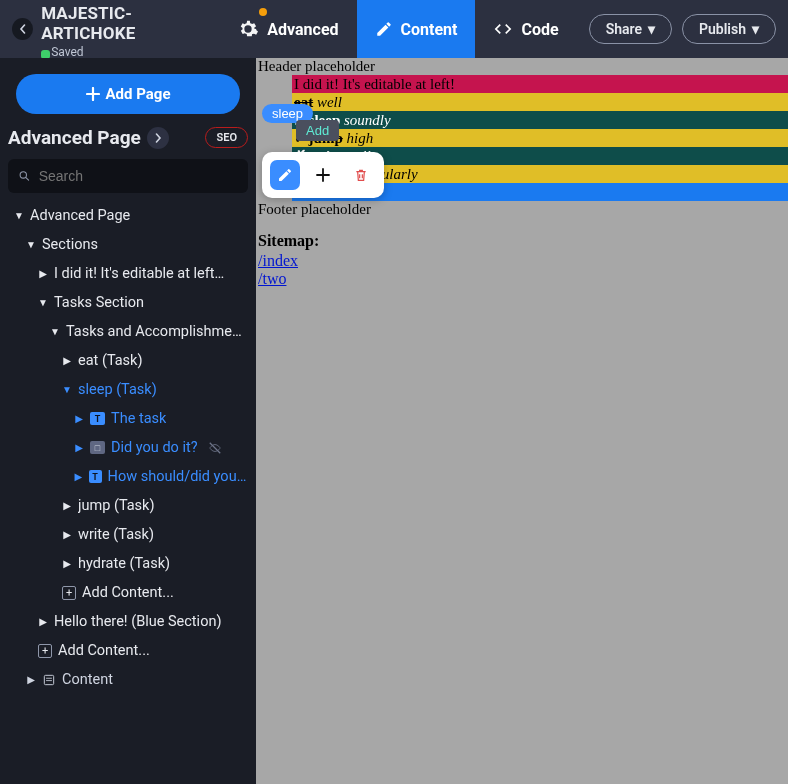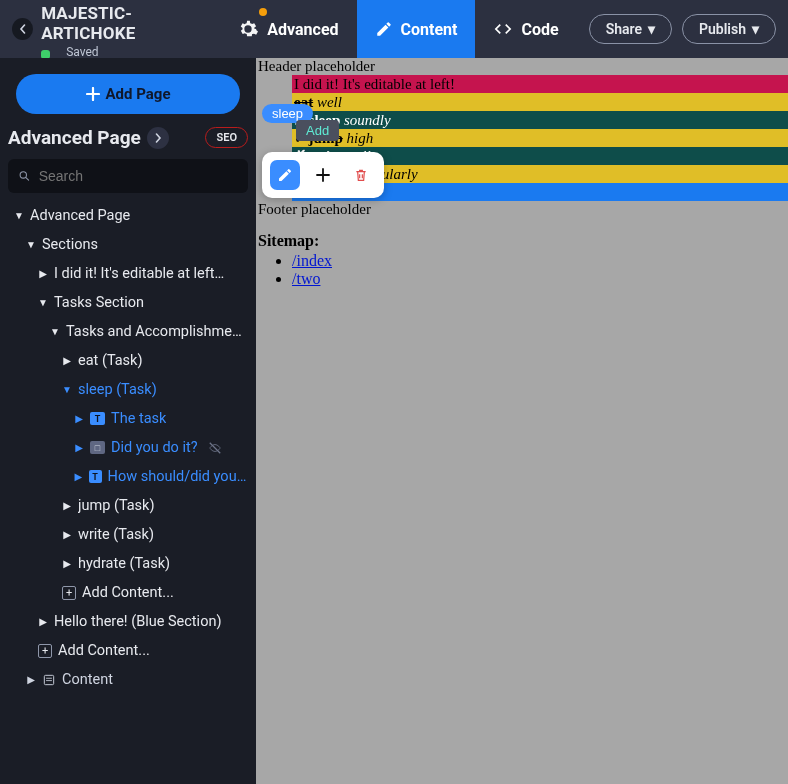--- a/index.html
+++ b/index.html
@@ -4,38 +4,38 @@
 <style>
   * { box-sizing: border-box; margin: 0; padding: 0; }
   html, body { width: 788px; height: 784px; font-family: -apple-system, BlinkMacSystemFont, "Segoe UI", Roboto, sans-serif; overflow: hidden; }
   body { background: #1a1d26; color: #e7e9ee; }
 
   
   .topbar { height: 58px; background: #2c3040; display: flex; align-items: stretch; padding-left: 6px; }
   .back-btn { width: 22px; height: 22px; border-radius: 50%; background: #161921; display:flex; align-items:center; justify-content:center; margin: 18px 6px 0 6px; cursor:pointer; }
   .proj { display:flex; flex-direction:column; justify-content:center; margin-left:2px; min-width:170px; padding-top:4px; }
   .proj-title { font-weight:700; font-size:17px; letter-spacing:0.2px; }
-  .saved-row { display:flex; align-items:flex-end; gap:16px; margin-top:2px; }
+  .saved-row { display:flex; align-items:flex-end; gap:1px; margin-top:2px; }
   .saved-dot { width:9px; height:9px; border-radius:3px; background:#3ecf6a; }
   .saved-text { font-size:12px; color:#bfc6d4; }
   .tabs { display:flex; align-items:stretch; margin-left:auto; }
   .tab { display:flex; align-items:center; gap:8px; padding:0 18px; font-weight:700; font-size:16px; color:#fff; cursor:pointer; }
   .tab.preview { position:relative; }
   .dot-badge { position:absolute; top:8px; left:40px; width:8px; height:8px; border-radius:50%; background:#f59e0b; }
   .tab.active { background:#1a7af0; }
   .btn-group { display:flex; align-items:center; gap:10px; padding:0 12px; }
   .pill { border:1px solid #8a92a6; border-radius:18px; padding:6px 16px; font-size:14px; font-weight:600; display:flex; align-items:center; gap:6px; cursor:pointer; }
   .caret-down { display:inline-block; }
 
   
   .main { display:flex; height: calc(784px - 58px); }
   .sidebar { width:256px; background:#1a1d26; display:flex; flex-direction:column; overflow:hidden; }
   .content { flex:1; background:#a7a7a7; position:relative; overflow:hidden; }
 
-  .add-page { margin:16px 16px 12px; background:#1a7af0; color:#0f172a; border-radius:22px; height:40px; display:flex; align-items:center; justify-content:center; gap:6px; font-weight:700; font-size:15px; cursor:pointer; }
+  .add-page { margin:16px 16px 12px; background:#1a7af0; color:#ffffff; border-radius:22px; height:40px; display:flex; align-items:center; justify-content:center; gap:6px; font-weight:700; font-size:15px; cursor:pointer; }
   .page-label { font-size:12px; color:#8f97aa; margin:6px 0 2px 8px; }
   .page-row { display:flex; align-items:center; gap:6px; padding:0 8px 10px 8px; }
   .page-name { font-size:19px; font-weight:700; }
   .chev-circle { width:22px; height:22px; border-radius:50%; background:#2d3142; display:flex; align-items:center; justify-content:center; }
   .seo-pill { margin-left:auto; border:1px solid #b91c1c; border-radius:14px; padding:3px 10px; font-size:11px; font-weight:600; cursor:pointer; }
   .search-row { margin:0 8px 8px; background:#0f1117; border-radius:6px; height:34px; display:flex; align-items:center; padding:0 10px; gap:8px; }
   .search-row input { background:transparent; border:none; outline:none; color:#cfd4e0; font-size:14px; width:100%; }
 
   .tree { overflow:auto; flex:1; font-size:14.5px; }
   .node { display:flex; align-items:center; gap:6px; padding:6px 8px; white-space:nowrap; overflow:hidden; text-overflow:ellipsis; cursor:pointer; }
@@ -59,21 +59,21 @@
   .b-yellow { background:#e0be27; }
   .b-teal { background:#0e4d4a; color:#fff; }
   .b-blue { background:#1a7af0; color:#fff; }
   .b-yellow2 { background:#e0be27; }
   .strike { text-decoration: line-through; }
   .ital { font-style: italic; }
   .tick::before { content:"✓"; margin-right:2px; font-weight:bold; }
   .cross::before { content:"✗"; margin-right:2px; font-weight:bold; }
   .footer { background:#a7a7a7; }
   .sitemap { margin-top:14px; padding-left:2px; font-size:16px; }
-  .sitemap ul { list-style: disc; margin-left:34px; margin-top:2px; }
+  .sitemap ul { list-style: disc; margin-top:2px; }
   .sitemap a { color:#0015d1; text-decoration:underline; }
 
   
   .sel-tag { position:absolute; top:46px; left:6px; background:#3a8dff; color:#fff; font-family:-apple-system,sans-serif; font-size:13px; padding:2px 10px; border-radius:12px; }
   .sel-tooltip { position:absolute; top:62px; left:40px; background:#4a4f5e; color:#5eead4; font-family:-apple-system,sans-serif; font-size:13px; padding:3px 10px; border-radius:4px; }
   .float-toolbar { position:absolute; top:94px; left:6px; background:#fff; border-radius:10px; display:flex; gap:8px; padding:8px; box-shadow:0 2px 8px rgba(0,0,0,0.25); }
   .ft-btn { width:30px; height:30px; border-radius:7px; display:flex; align-items:center; justify-content:center; cursor:pointer; }
   .ft-edit { background:#3a8dff; color:#fff; }
   .ft-add { color:#111; font-size:20px; font-weight:400; }
   .ft-del { color:#e14c4c; }

